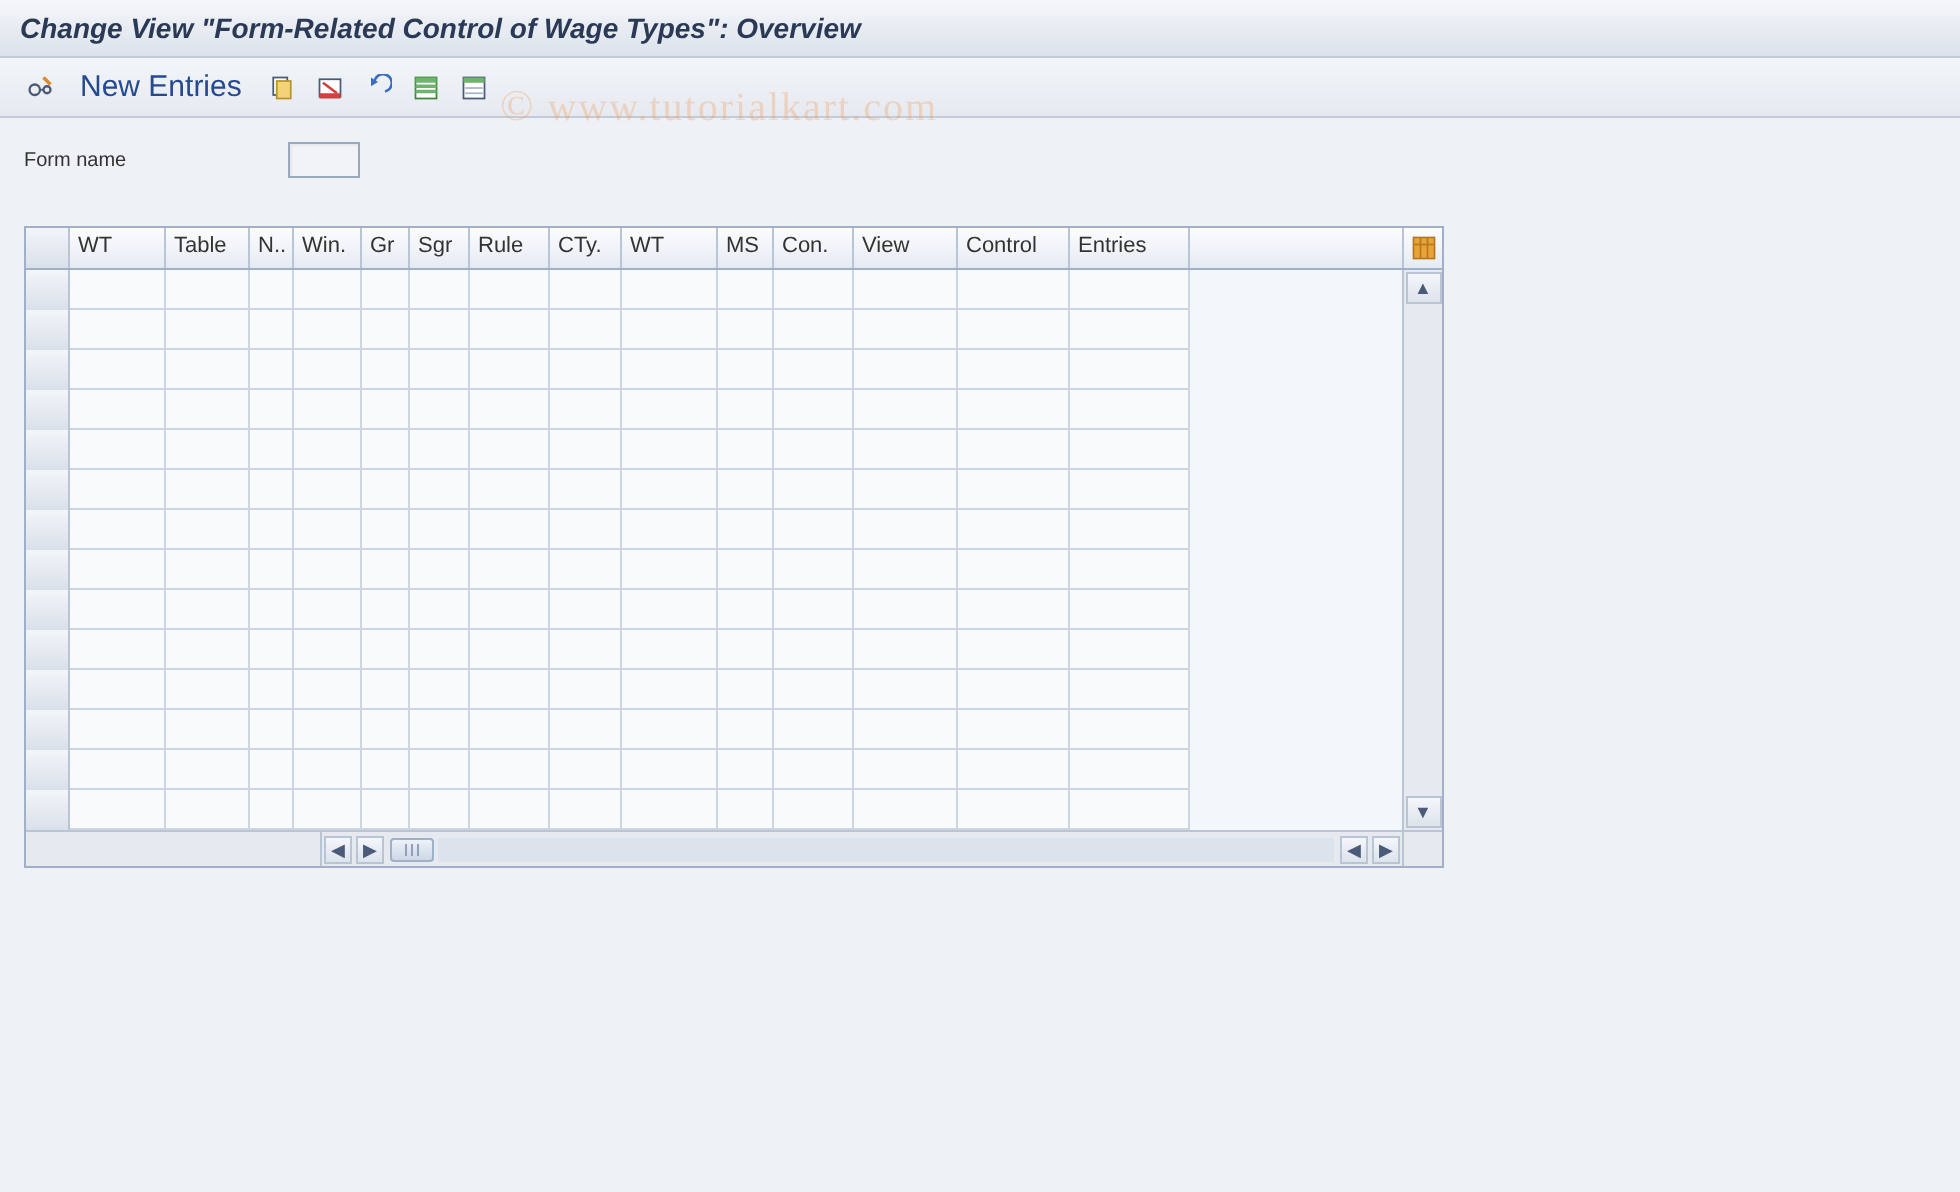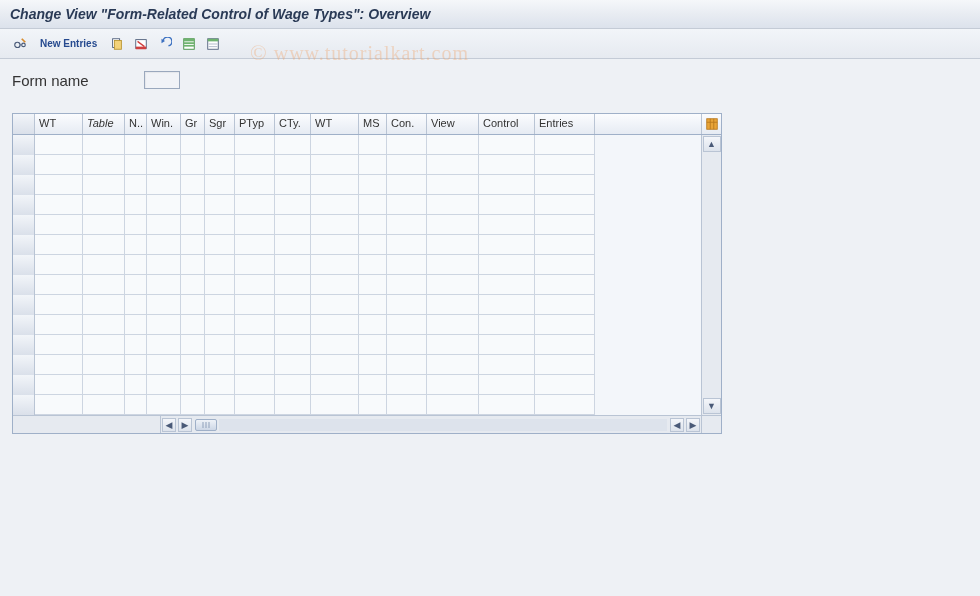--- a/index.html
+++ b/index.html
@@ -35,35 +35,34 @@
       height: 20px;
       display: inline-flex;
       align-items: center;
       justify-content: center;
       cursor: pointer;
       border: 1px solid transparent;
       border-radius: 2px;
     }
     .toolbar-text {
       color: #264a8f;
-      font-size: 10px;
+      font-size: 15px;
       padding: 0 6px;
       cursor: pointer;
-      font-weight: bold;
     }
     .icon-svg { width: 14px; height: 14px; }
     .work-area { padding: 12px 12px 0 12px; }
     .form-row {
       display: flex;
       align-items: center;
       margin-bottom: 24px;
     }
     .form-label {
       width: 132px;
-      font-size: 15px;
+      font-size: 10px;
       color: #333;
     }
     .form-input {
       width: 36px;
       height: 18px;
       background: #f1f3f7;
       border: 1px solid #9aa8bd;
       box-shadow: inset 1px 1px 1px rgba(0,0,0,0.05);
     }
     .table-container {
@@ -250,26 +249,26 @@
     <span class="form-label">Form name</span>
     <input class="form-input" type="text" value="" style="">
   </div>
 
   <div class="table-container">
     <div class="table-header-row">
       <div class="row-selector-head"></div>
 
       <div id="col-heads" style="display:flex;flex:1;">
           <div class="col-head" style="width: 48px;">WT</div>
-          <div class="col-head" style="width: 42px; font-style: italic;">Table</div>
+          <div class="col-head" style="width: 42px;">Table</div>
           <div class="col-head" style="width: 22px;">N..</div>
           <div class="col-head" style="width: 34px;">Win.</div>
           <div class="col-head" style="width: 24px;">Gr</div>
           <div class="col-head" style="width: 30px;">Sgr</div>
-          <div class="col-head" style="width: 40px;">PTyp</div>
+          <div class="col-head" style="width: 40px;">Rule</div>
           <div class="col-head" style="width: 36px;">CTy.</div>
           <div class="col-head" style="width: 48px;">WT</div>
           <div class="col-head" style="width: 28px;">MS</div>
           <div class="col-head" style="width: 40px;">Con.</div>
           <div class="col-head" style="width: 52px;">View</div>
           <div class="col-head" style="width: 56px;">Control</div>
           <div class="col-head" style="width: 60px;">Entries</div>
         </div>
       <div class="config-head">
         <svg width="14" height="14" viewBox="0 0 16 16">

